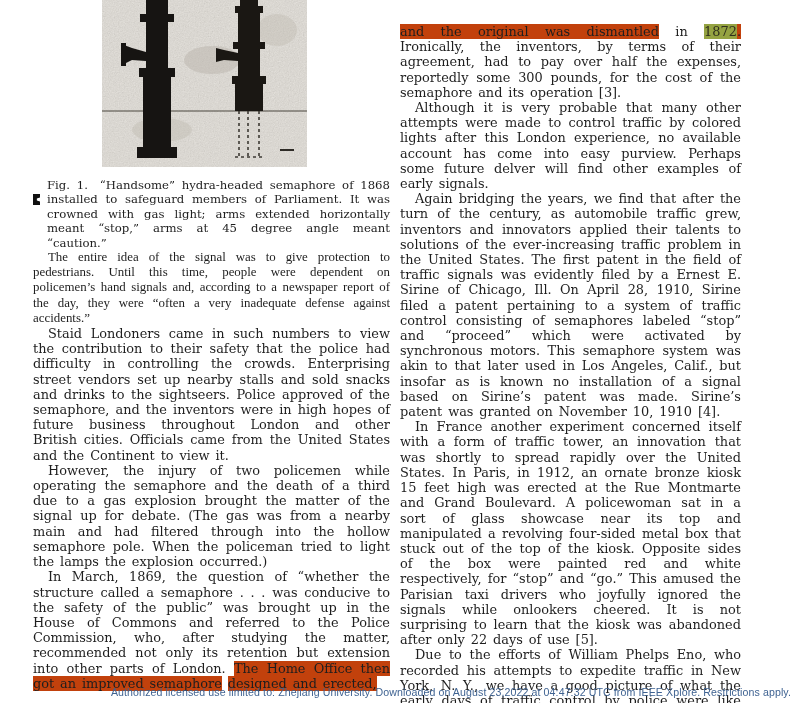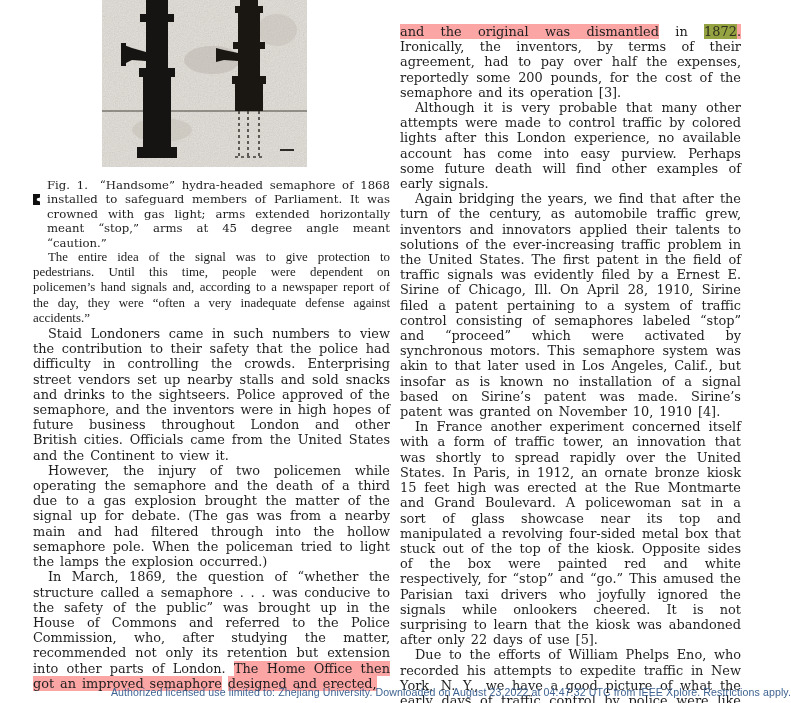--- a/index.html
+++ b/index.html
@@ -21,21 +21,21 @@
     position:relative;margin-top:11px;padding-left:14px;margin-bottom:0;
     font-size:11.7px;line-height:14.4px;color:#1e1e1e;text-align:justify;word-spacing:1.2px;
   }
   .cap-label{margin-right:5px;}
   .flag{
     position:absolute;left:0;top:16px;width:7px;height:11px;background:#101010;
     clip-path:polygon(0 0,100% 0,100% 32%,55% 40%,55% 60%,100% 68%,100% 100%,0 100%);
     display:inline-block;
   }
   .body-start{margin-top:47px;font-family:Liberation Serif, serif;}
-  .hl{background:#fca5a5;}
+  .hl{background:#c2410c;}
   .hl-green{background:#95a342;color:#2f2f1c;}
   .footer{
     position:absolute;left:0;right:0;bottom:5px;text-align:right;
     font-family:"Liberation Sans", sans-serif;font-size:10.6px;color:#3f6392;
     letter-spacing:0.1px;
   }
 </style>
 </head>
 <body>
 
@@ -107,23 +107,23 @@
       <span class="hl">The Home Office then got an improved semaphore</span>
       <span class="hl">designed and erected,</span>
     </p>
   </div>
 
   <div class="col-right">
     <p class="body-par">
       <span class="hl">and the original was dismantled</span>
       <span>in</span>
       <span class="hl"><span class="hl-green">1872</span><span>.</span></span>
-      <span>Ironically, the inventors, by terms of their agreement, had to pay over half the expenses, reportedly some 200 pounds, for the cost of the semaphore and its operation [3].</span>
+      <span>Ironically, the inventors, by terms of their agreement, had to pay over half the expenses, reportedly some 300 pounds, for the cost of the semaphore and its operation [3].</span>
     </p>
-    <p class="body-par indent">Although it is very probable that many other attempts were made to control traffic by colored lights after this London experience, no available account has come into easy purview. Perhaps some future death will find other examples of early signals.</p>
+    <p class="body-par indent">Although it is very probable that many other attempts were made to control traffic by colored lights after this London experience, no available account has come into easy purview. Perhaps some future delver will find other examples of early signals.</p>
     <p class="body-par indent">Again bridging the years, we find that after the turn of the century, as automobile traffic grew, inventors and innovators applied their talents to solutions of the ever-increasing traffic problem in the United States. The first patent in the field of traffic signals was evidently filed by a Ernest E. Sirine of Chicago, Ill. On April 28, 1910, Sirine filed a patent pertaining to a system of traffic control consisting of semaphores labeled “stop” and “proceed” which were activated by synchronous motors. This semaphore system was akin to that later used in Los Angeles, Calif., but insofar as is known no installation of a signal based on Sirine’s patent was made. Sirine’s patent was granted on November 10, 1910 [4].</p>
     <p class="body-par indent">In France another experiment concerned itself with a form of traffic tower, an innovation that was shortly to spread rapidly over the United States. In Paris, in 1912, an ornate bronze kiosk 15 feet high was erected at the Rue Montmarte and Grand Boulevard. A policewoman sat in a sort of glass showcase near its top and manipulated a revolving four-sided metal box that stuck out of the top of the kiosk. Opposite sides of the box were painted red and white respectively, for “stop” and “go.” This amused the Parisian taxi drivers who joyfully ignored the signals while onlookers cheered. It is not surprising to learn that the kiosk was abandoned after only 22 days of use [5].</p>
     <p class="body-par indent">Due to the efforts of William Phelps Eno, who recorded his attempts to expedite traffic in New York, N. Y., we have a good picture of what the early days of traffic control by police were like (see Fig. 2). When autos were the exception rather than the rule, the principal duties of the small New York police force were to keep the peace</p>
   </div>
 
   <div class="footer">Authorized licensed use limited to: Zhejiang University. Downloaded on August 23,2022 at 04:47:32 UTC from IEEE Xplore.  Restrictions apply.</div>
 
 </div>
 
 </body></html>

